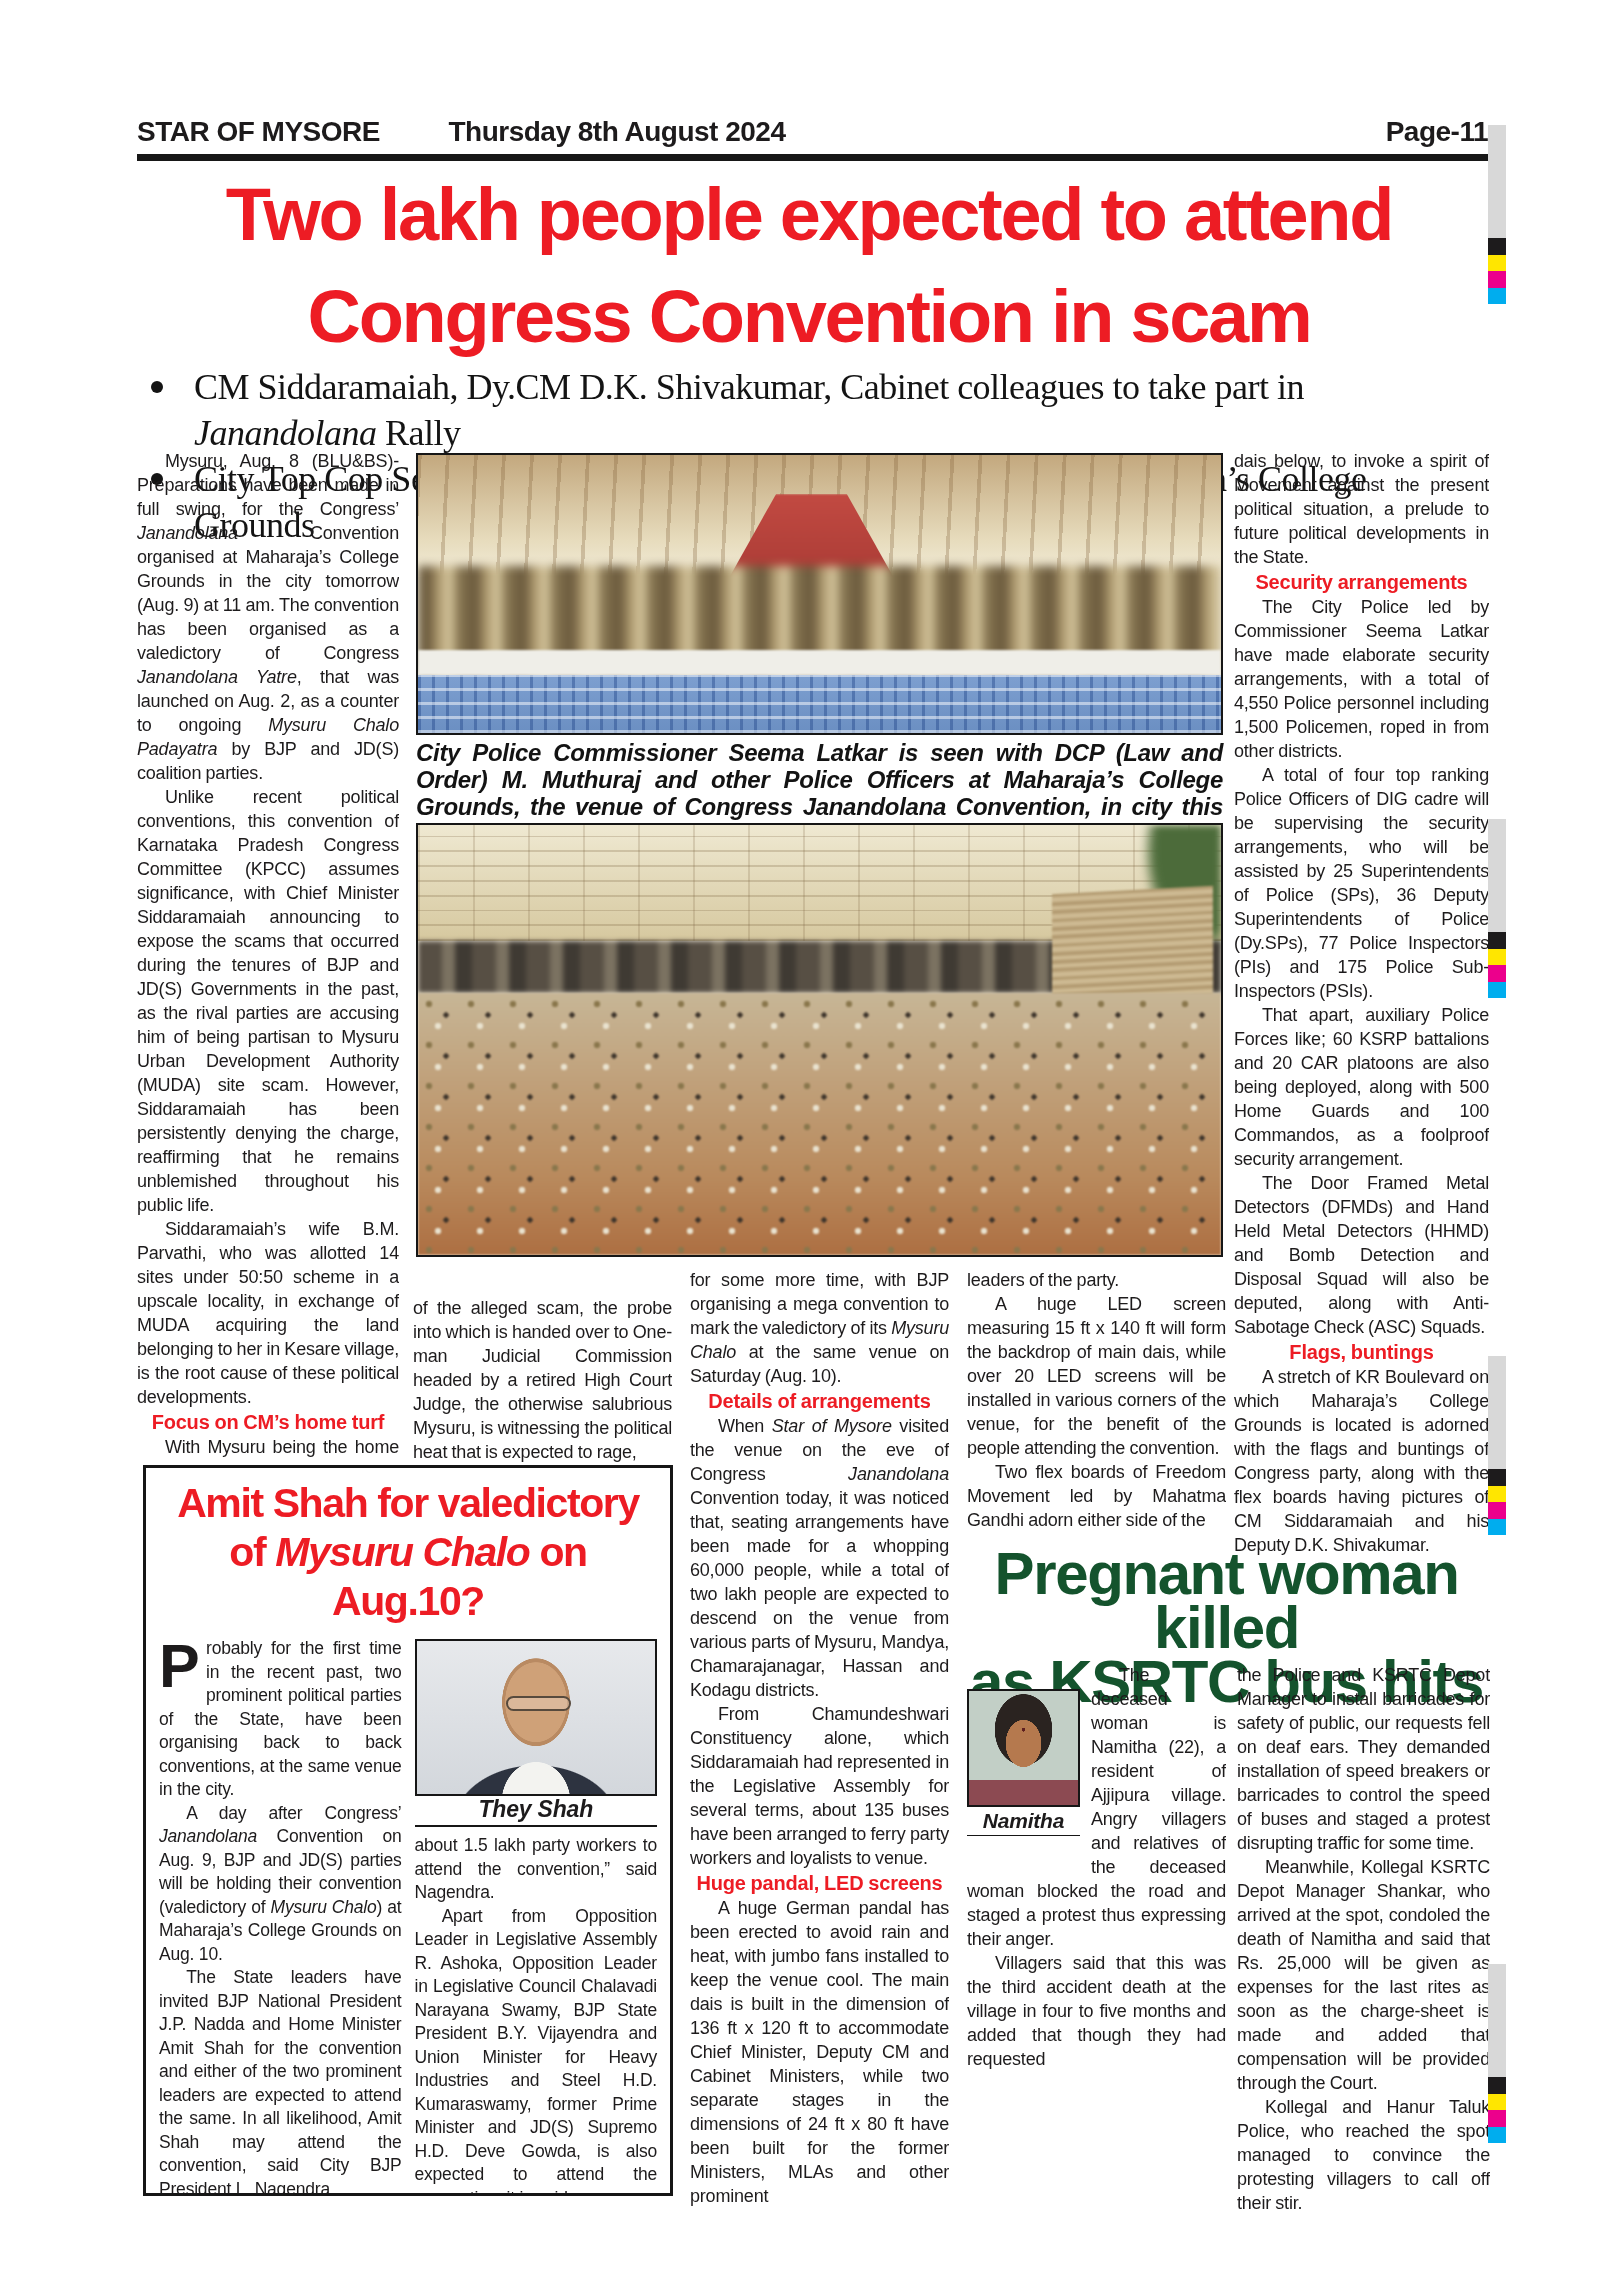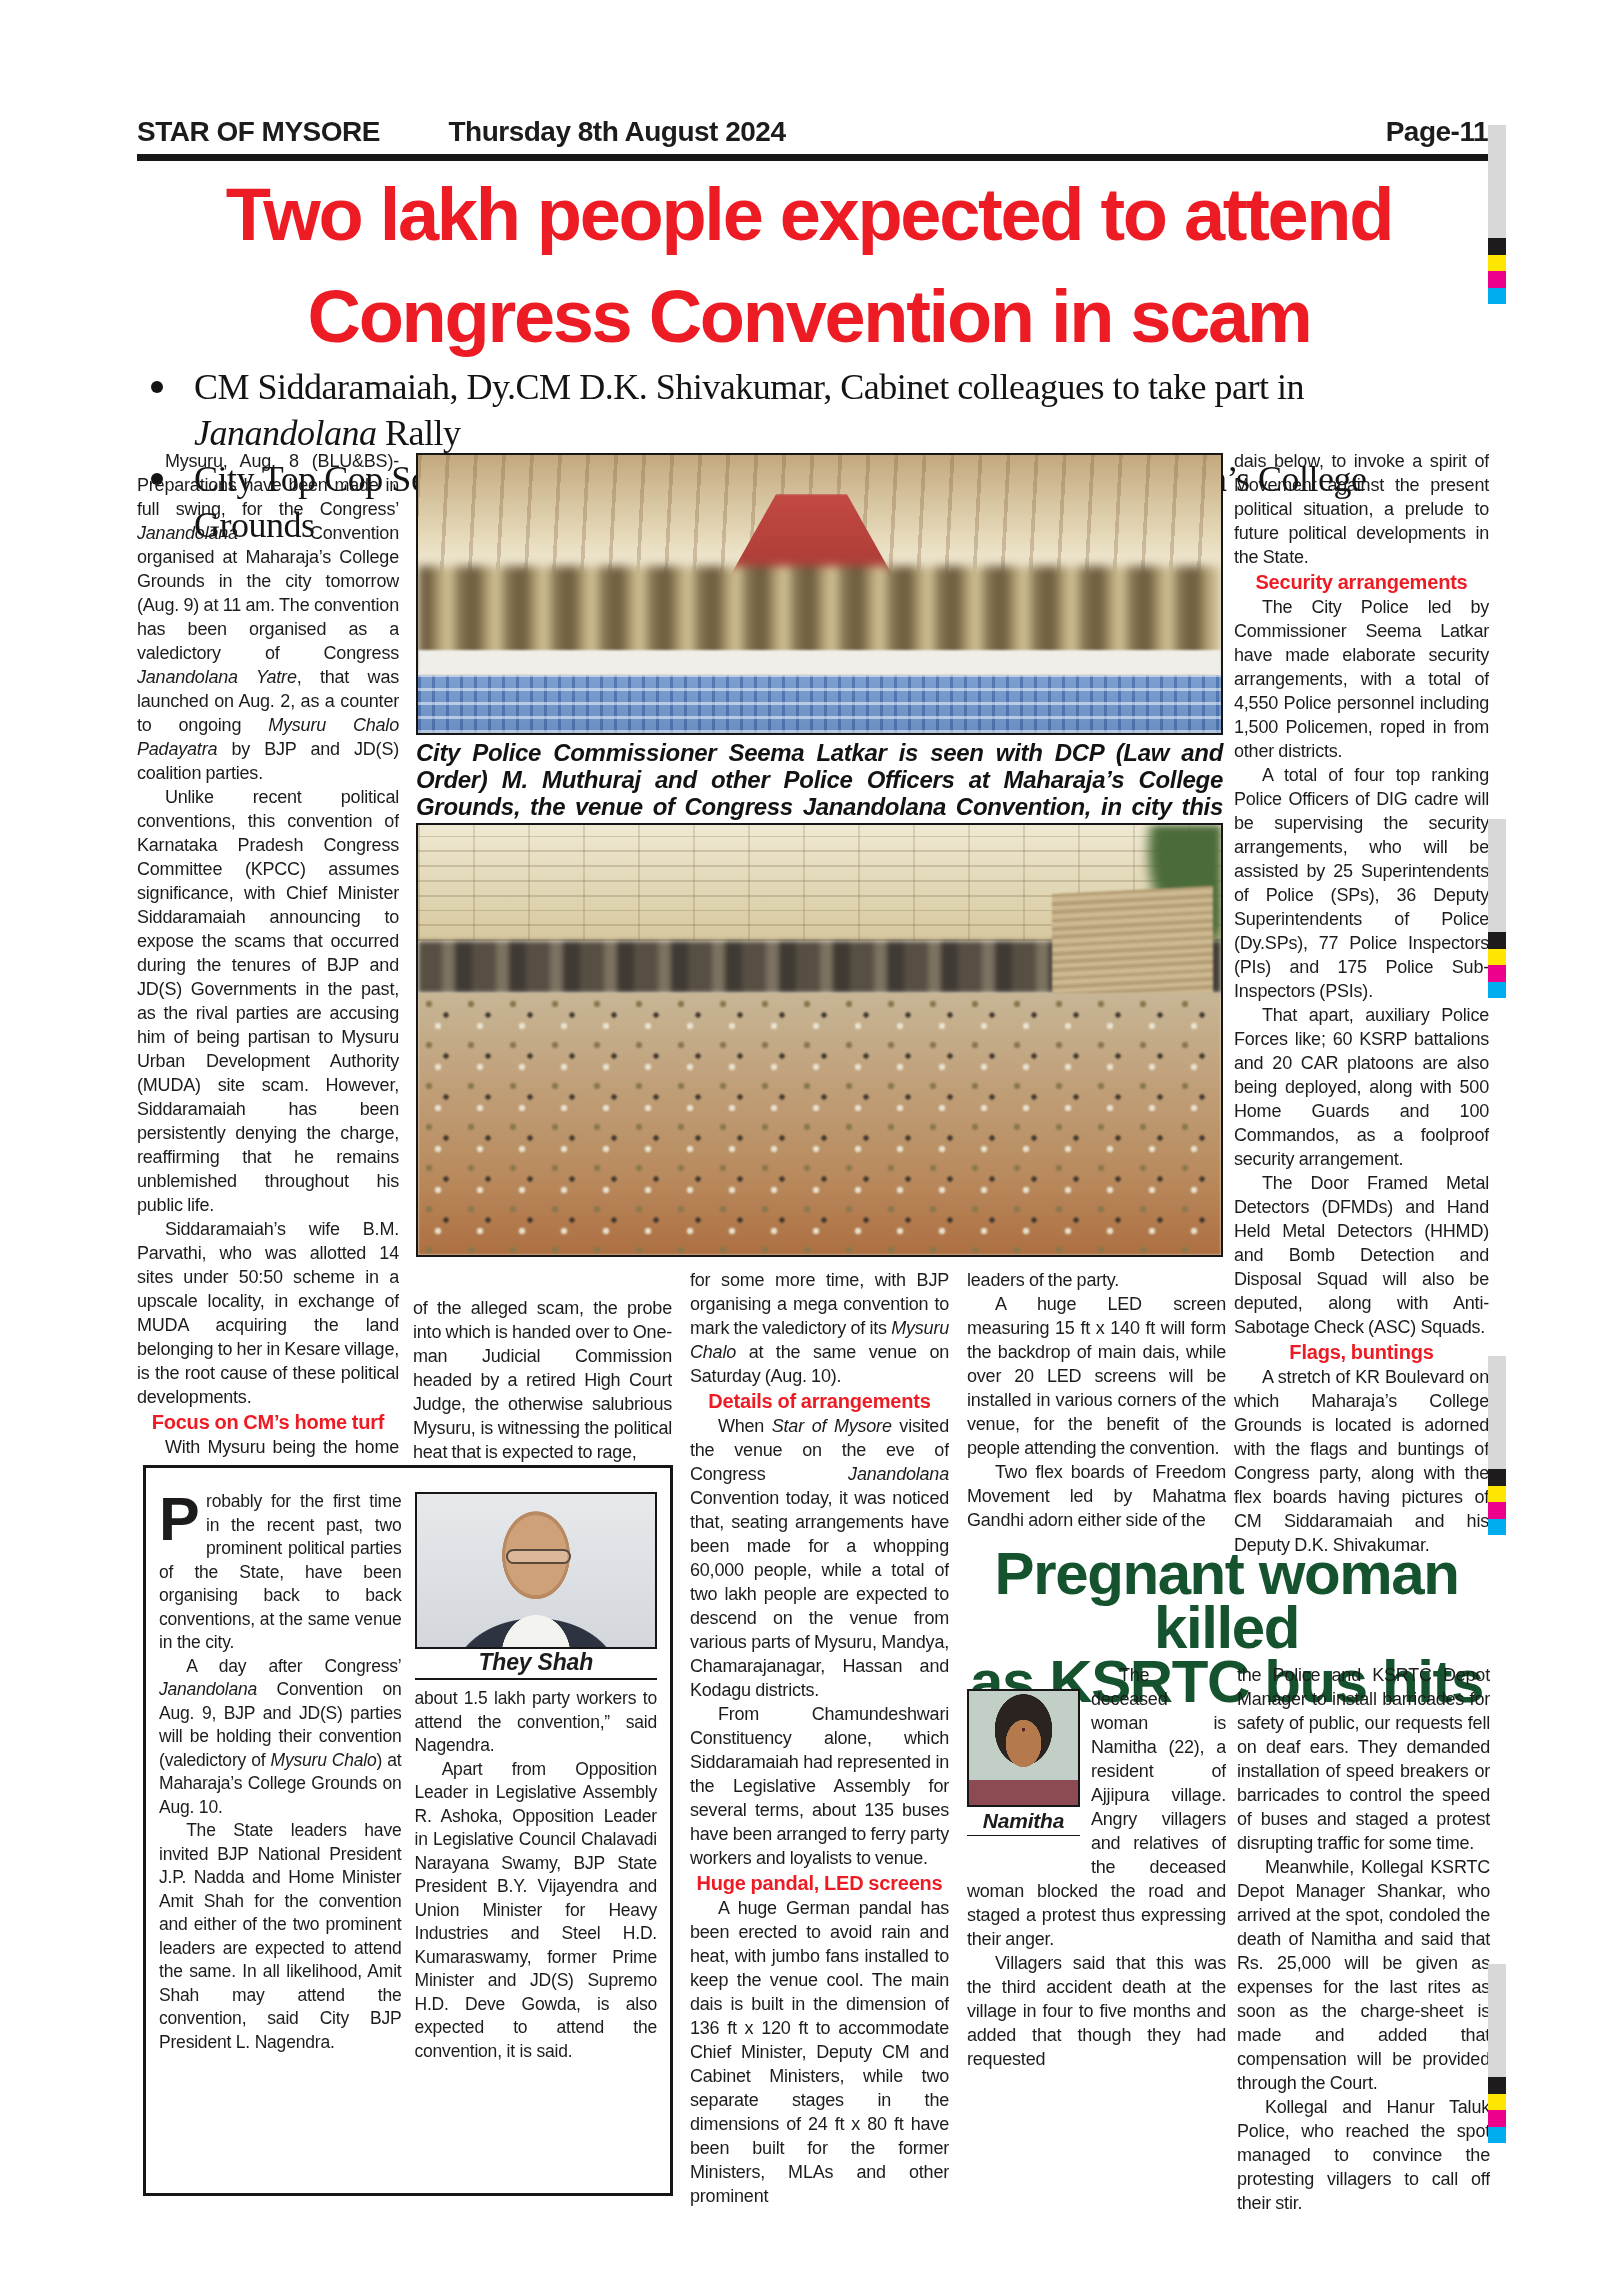--- a/index.html
+++ b/index.html
@@ -189,20 +189,24 @@
       <p class="subhead">Security arrangements</p>
       <p class="para">The City Police led by Commissioner Seema Latkar have made elaborate security arrangements, with a total of 4,550 Police personnel including 1,500 Policemen, roped in from other districts.</p>
       <p class="para">A total of four top ranking Police Officers of DIG cadre will be supervising the security arrangements, who will be assisted by 25 Superintendents of Police (SPs), 36 Deputy Superintendents of Police (Dy.SPs), 77 Police Inspectors (PIs) and 175 Police Sub-Inspectors (PSIs).</p>
       <p class="para">That apart, auxiliary Police Forces like; 60 KSRP battalions and 20 CAR platoons are also being deployed, along with 500 Home Guards and 100 Commandos, as a foolproof security arrangement.</p>
       <p class="para">The Door Framed Metal Detectors (DFMDs) and Hand Held Metal Detectors (HHMD) and Bomb Detection and Disposal Squad will also be deputed, along with Anti-Sabotage Check (ASC) Squads.</p>
       <p class="subhead">Flags, buntings</p>
       <p class="para">A stretch of KR Boulevard on which Maharaja’s College Grounds is located is adorned with the flags and buntings of Congress party, along with the flex boards having pictures of CM Siddaramaiah and his Deputy D.K. Shivakumar.</p>
     </div>
 
   <div class="box">
+    <div class="box-title">
+      <div>Amit Shah for valedictory</div>
+      <div>of <i>Mysuru Chalo</i> on Aug.10?</div>
+    </div>
     <div class="box-cols">
       <div class="box-col" data-column="box_article.col_left">
           <p class="para cont"><span class="dropcap">P</span>robably for the first time in the recent past, two prominent political parties of the State, have been organising back to back conventions, at the same venue in the city.</p>
           <p class="para">A day after Congress’ <i>Janandolana</i> Convention on Aug. 9, BJP and JD(S) parties will be holding their convention (valedictory of <i>Mysuru Chalo</i>) at Maharaja’s College Grounds on Aug. 10.</p>
           <p class="para">The State leaders have invited BJP National President J.P. Nadda and Home Minister Amit Shah for the convention and either of the two prominent leaders are expected to attend the same. In all likelihood, Amit Shah may attend the convention, said City BJP President L. Nagendra.</p>
         </div>
       <div class="box-col" data-column="box_article.col_right">
           <figure class="figwrap fig-amit">
             <span class="photo-art art-amit"></span>
             <figcaption class="figcap">They Shah</figcaption>

